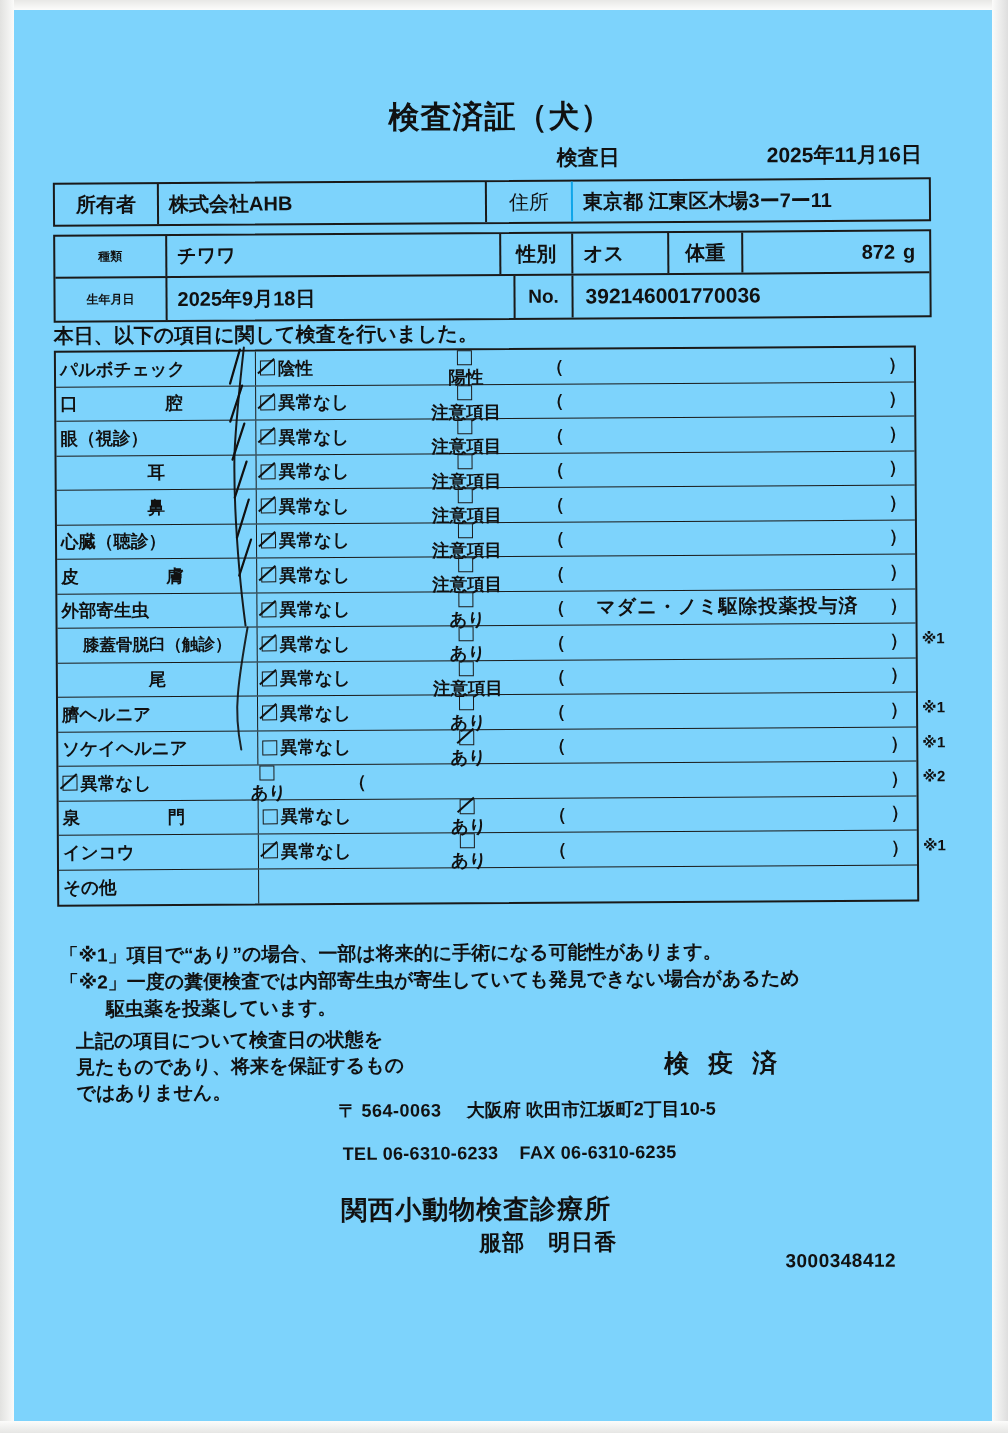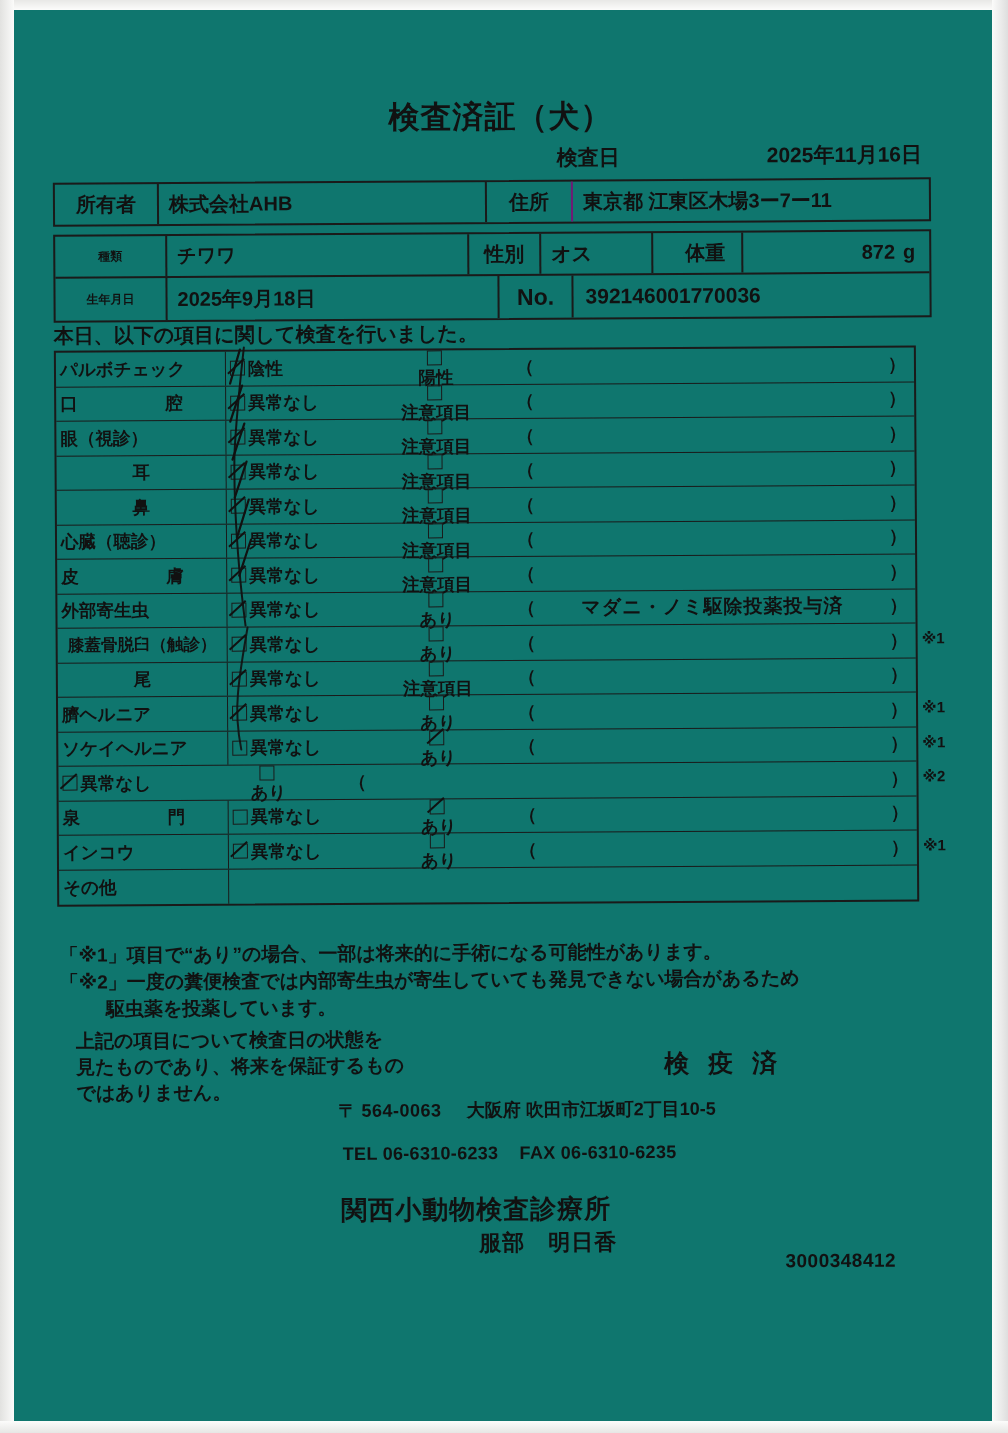--- a/index.html
+++ b/index.html
@@ -11,21 +11,21 @@
     width: 1008px;
     height: 1433px;
     position: relative;
     font-family: "Liberation Sans", "DejaVu Sans", sans-serif;
     color: #111111;
     overflow: hidden;
   }
   .page {
     position: absolute;
     inset: 0;
-    background: #0f766e;
+    background: #7dd3fc;
   }
   
   .scan-edge-left {
     position: absolute;
     left: 0; top: 0; bottom: 0;
     width: 14px;
     background: linear-gradient(to right, #e2e2e0, #fbfbfa);
   }
   .scan-edge-right {
     position: absolute;
@@ -106,26 +106,26 @@
     display: flex;
     align-items: center;
     padding-left: 10px;
     font-size: 20px;
     font-weight: bold;
     box-sizing: border-box;
   }
   .addr-label {
     width: 88px;
     border-left: 2px solid #1a1a1a;
-    border-right: 2px solid #701a75;
+    border-right: 2px solid #0ea5e9;
     display: flex;
     align-items: center;
     justify-content: center;
     font-size: 20px;
-    font-weight: bold;
+    font-weight: normal;
     box-sizing: border-box;
   }
   .addr-value {
     width: 356px;
     display: flex;
     align-items: center;
     padding-left: 10px;
     font-size: 20px;
     font-weight: bold;
     box-sizing: border-box;
@@ -170,39 +170,38 @@
     border-left: 2px solid #1a1a1a;
     border-right: 2px solid #1a1a1a;
     display: flex;
     align-items: center;
     justify-content: center;
     font-size: 20px;
     font-weight: bold;
     box-sizing: border-box;
   }
   .c-sexvalue {
-    width: 112px;
+    width: 96px;
     border-right: 2px solid #1a1a1a;
     display: flex;
     align-items: center;
     padding-left: 10px;
     font-size: 20px;
     font-weight: bold;
     box-sizing: border-box;
   }
   .c-wlabel {
     width: 74px;
     border-right: 2px solid #1a1a1a;
     display: flex;
     align-items: center;
     justify-content: center;
     font-size: 20px;
     font-weight: bold;
     box-sizing: border-box;
-    margin-left: 16px;
   }
   .c-wvalue {
     width: 186px;
     display: flex;
     align-items: center;
     justify-content: flex-end;
     padding-right: 14px;
     font-size: 20px;
     font-weight: bold;
     box-sizing: border-box;
@@ -211,27 +210,27 @@
   .c-dob {
     flex: 1;
     display: flex;
     align-items: center;
     padding-left: 10px;
     font-size: 20px;
     font-weight: bold;
     box-sizing: border-box;
   }
   .c-nolabel {
-    width: 76px;
+    width: 60px;
     border-left: 2px solid #1a1a1a;
     border-right: 2px solid #1a1a1a;
     display: flex;
     align-items: center;
     justify-content: center;
-    font-size: 23px;
+    font-size: 19px;
     font-weight: bold;
     box-sizing: border-box;
   }
   .c-novalue {
     width: 356px;
     display: flex;
     align-items: center;
     padding-left: 12px;
     font-size: 21px;
     font-weight: bold;
@@ -258,21 +257,21 @@
   }
   .item-row {
     display: flex;
     height: 34.5px;
     border-bottom: 1.6px solid #1a1a1a;
     box-sizing: border-box;
     position: relative;
   }
   .item-row:last-child { border-bottom: none; }
   .i-label {
-    width: 170px;
+    width: 200px;
     border-right: 1.8px solid #1a1a1a;
     display: flex;
     align-items: center;
     font-size: 17.5px;
     font-weight: bold;
     box-sizing: border-box;
     padding: 0 4px;
     white-space: nowrap;
   }
   .i-label.spread {

